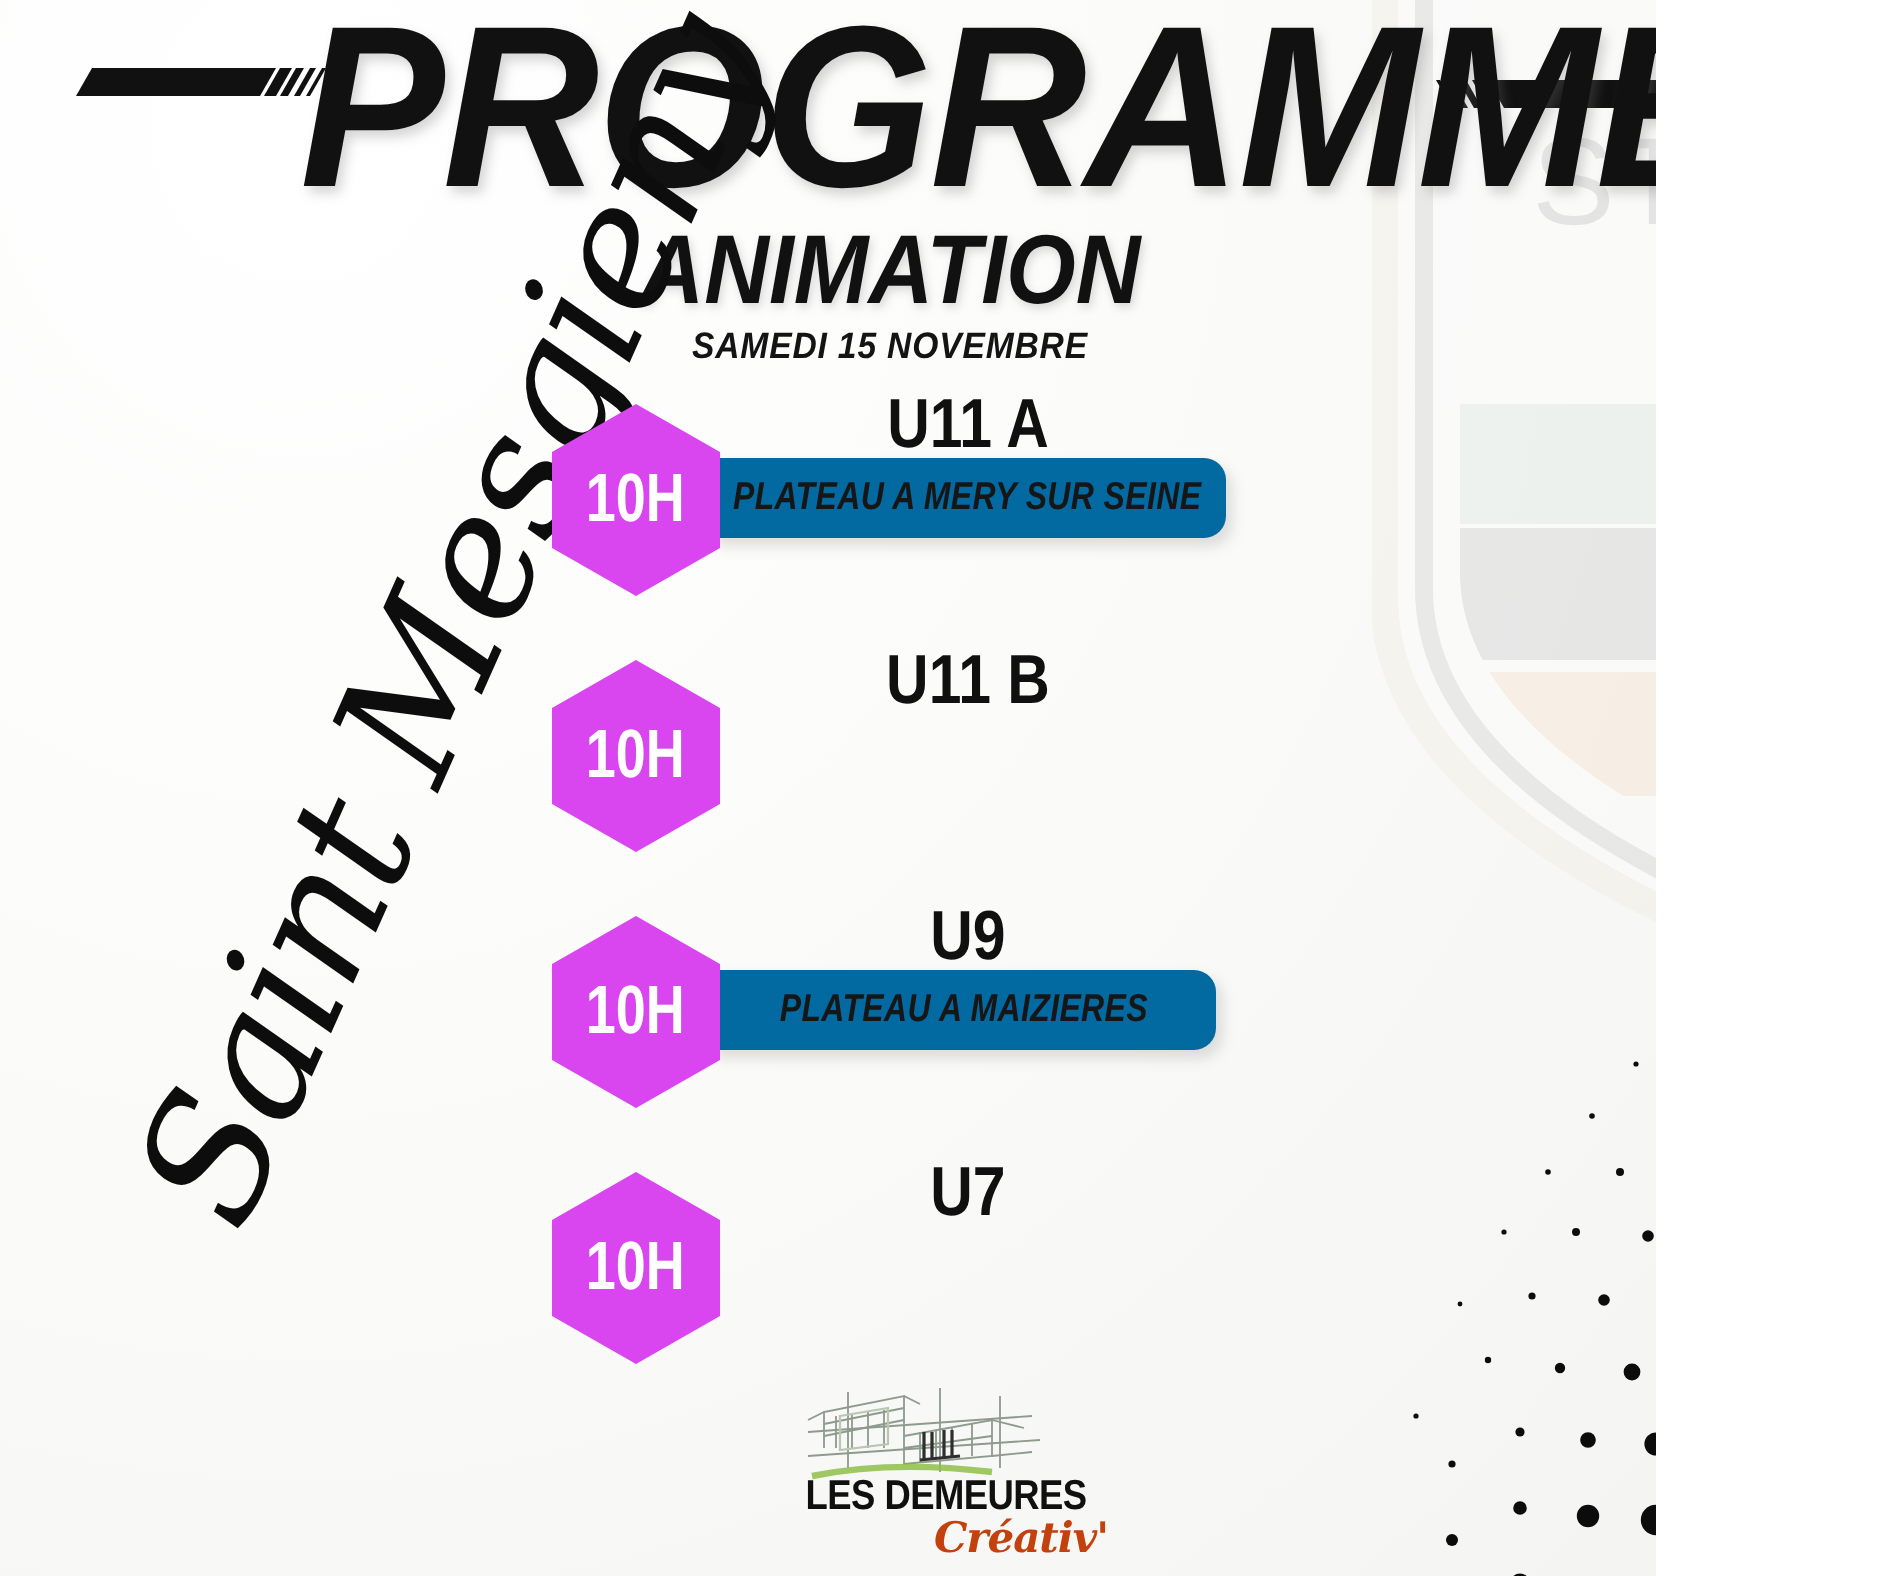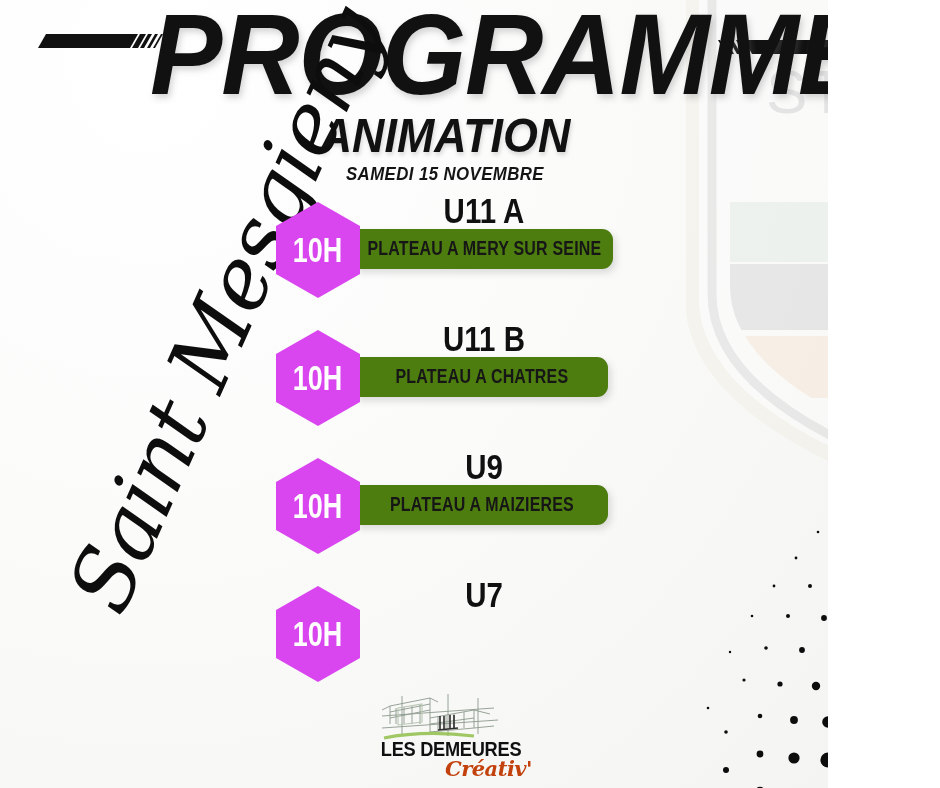--- a/index.html
+++ b/index.html
@@ -201,27 +201,28 @@
     font-size: 29px;
     color: #ffffff;
     letter-spacing: 0px;
     transform: scaleX(0.93) scaleY(1.18);
   }
   .bar {
     position: absolute;
     left: 79px;
     top: 43px;
     height: 40px;
-    background: #4d7c0f;
+    background: #0369a1;
     border-radius: 0 11px 11px 0;
     box-shadow: 3px 4px 7px rgba(110,110,110,0.22);
     display: flex;
     align-items: center;
     justify-content: center;
     z-index: 2;
+    font-style: italic;
   }
   .bar-w0 { width: 258px; }
   .bar-w1 { width: 253px; }
   .bar-w2 { width: 253px; justify-content: center; }
   .bar-w3 { width: 258px; }
   .bar-text {
     font-family: "Liberation Sans", sans-serif;
     font-weight: 700;
     font-size: 17px;
     color: #161616;
@@ -242,21 +243,21 @@
     color: #101010;
     letter-spacing: 0px;
     transform: scaleX(0.95) scaleY(1.12);
     z-index: 4;
     white-space: nowrap;
   }
 
   
   .sponsor {
     position: absolute;
-    left: 378px;
+    left: 400px;
     top: 694px;
     width: 140px;
     height: 86px;
   }
   .sponsor svg { display: block; }
   .sp-name {
     position: absolute;
     left: 0; top: 44px;
     width: 140px;
     text-align: center;
@@ -428,23 +429,20 @@
       <div class="bar bar-w0">
         <span class="bar-text">PLATEAU A MERY SUR SEINE</span>
       </div>
       <div class="hex">
         <span class="hex-label">10H</span>
       </div>
     </div>
 
     <div class="sched-row">
       <div class="cat">U11 B</div>
-      <div class="bar bar-w1">
-        <span class="bar-text">PLATEAU A CHATRES</span>
-      </div>
       <div class="hex">
         <span class="hex-label">10H</span>
       </div>
     </div>
 
     <div class="sched-row">
       <div class="cat">U9</div>
       <div class="bar bar-w2">
         <span class="bar-text">PLATEAU A MAIZIERES</span>
       </div>

